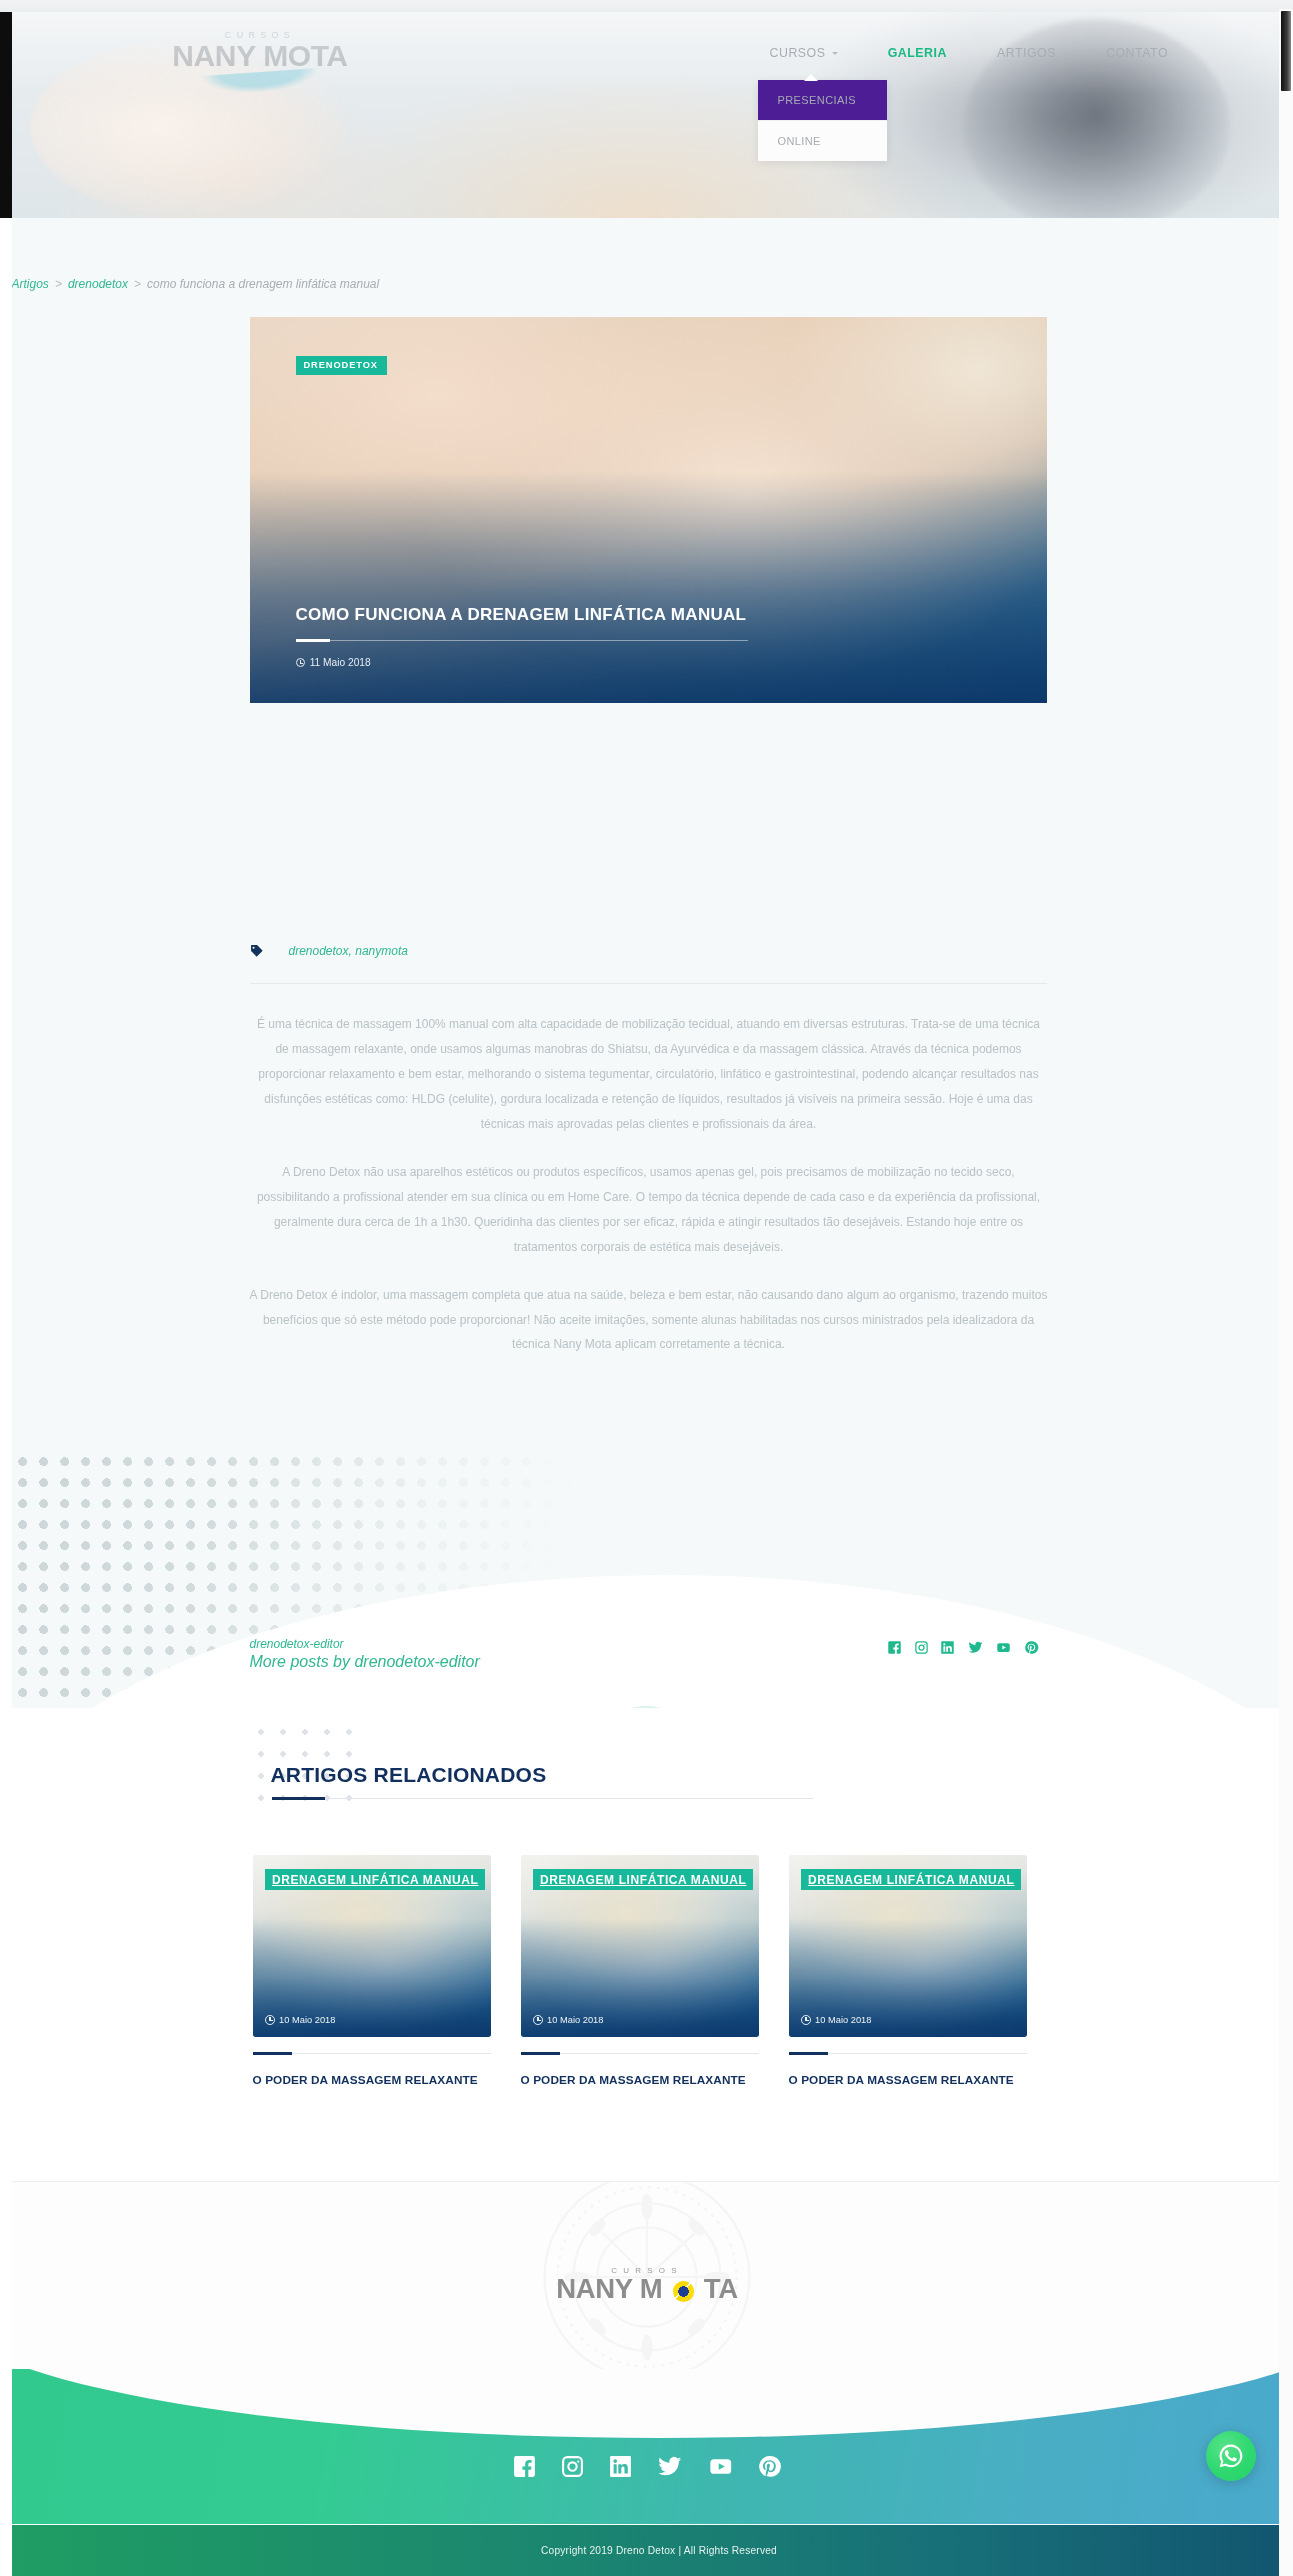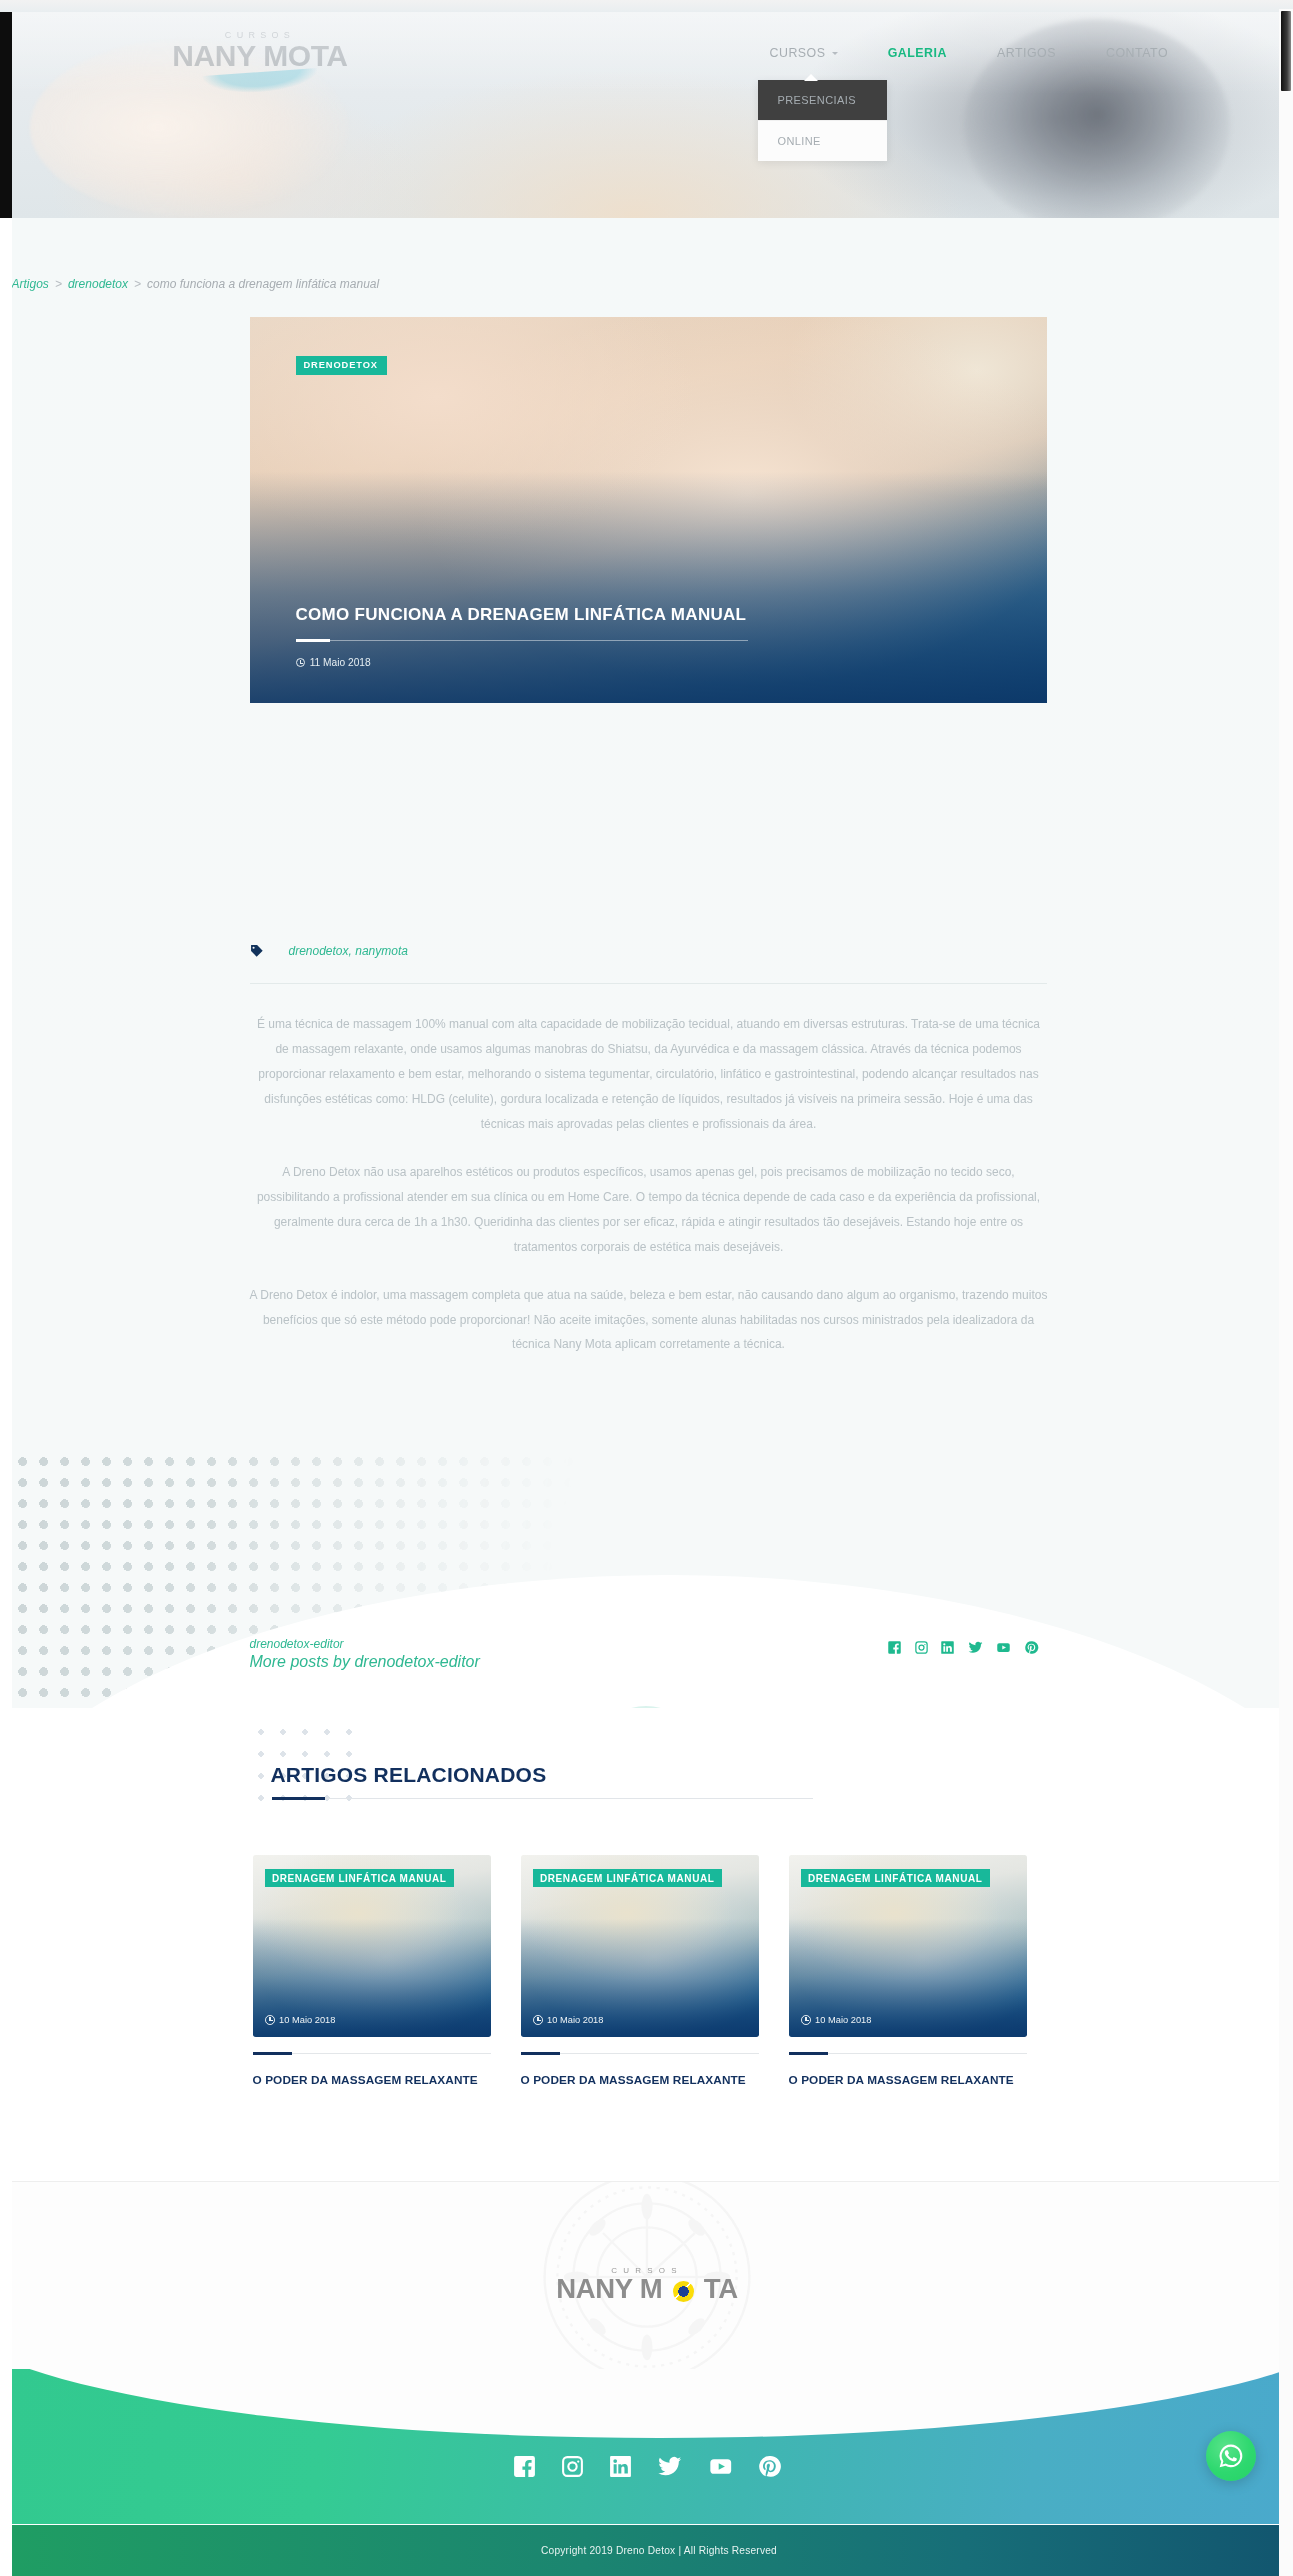--- a/index.html
+++ b/index.html
@@ -111,21 +111,21 @@
     box-shadow: 0 1.8px 9px rgba(0,0,0,.09);
     z-index: 9;
   }
   .dropdown::before {
     content:""; position:absolute; top:-6.2px; left:46px;
     border-left:7px solid transparent; border-right:7px solid transparent;
     border-bottom:7px solid #fff;
   }
   .dd-item {
     padding: 14px 19.5px; font-size:11px; color:#a5acb1; letter-spacing:0.4px;
-    border-bottom: 0.9px solid #f0f0f0; cursor:pointer; background:#404040;
+    border-bottom: 0.9px solid #f0f0f0; cursor:pointer; background:#4c1d95;
   }
   .dd-item:last-child { border-bottom:none; background:#fcfcfc; }
 
   
   .page-body {
     position:absolute; top:218px; left:11.5px;
     width: 1271px; height: 1490px;
     background: linear-gradient(180deg,#f5f9f9 0%, #f6f9f9 60%, #f6f9f9 100%);
     overflow:hidden;
   }
@@ -254,22 +254,23 @@
   .card-img {
     width:238px; height:182px; position:relative; overflow:hidden; border-radius:2.7px;
     background:
       linear-gradient(180deg, rgba(0,0,0,0) 35%, rgba(12,70,125,.45) 68%, rgba(12,58,110,.95) 100%),
       radial-gradient(ellipse 151px 98px at 106px 58px, #e9e2cd 0%, rgba(233,226,205,0) 70%),
       radial-gradient(ellipse 177px 106px at 133px 102px, #dfe6e4 0%, rgba(223,230,228,0) 75%),
       linear-gradient(170deg,#f2f2ee 0%, #e4e6e2 25%, #a9bfc2 55%, #3f7fa6 82%, #103f78 100%);
   }
   .card-badge {
     position:absolute; left:12.4px; top:14px;
-    background:#18b89a; color:#fff; font-size:10px; font-weight:700; letter-spacing:0.6px;
+    background:#18b89a; color:#fff; font-size:12px; font-weight:700; letter-spacing:0.6px;
     padding:3.5px 7px;
+    text-decoration:underline;
   }
   .card-date {
     position:absolute; left:12.4px; bottom:12.4px; color:#eef3f6; font-size:9.3px;
     display:flex; align-items:center; gap:4.4px;
   }
   .card-rule { margin-top:16px; width:238px; height:0.9px; background:#e3e6e9; position:relative; }
   .card-rule::before{ content:""; position:absolute;left:0;top:-1.3px;width:39px;height:3.5px;background:#12305e;}
   .card-title {
     margin-top:17px; font-size:11.8px; font-weight:700; color:#12305e; line-height:1.55; letter-spacing:0.1px;
   }

